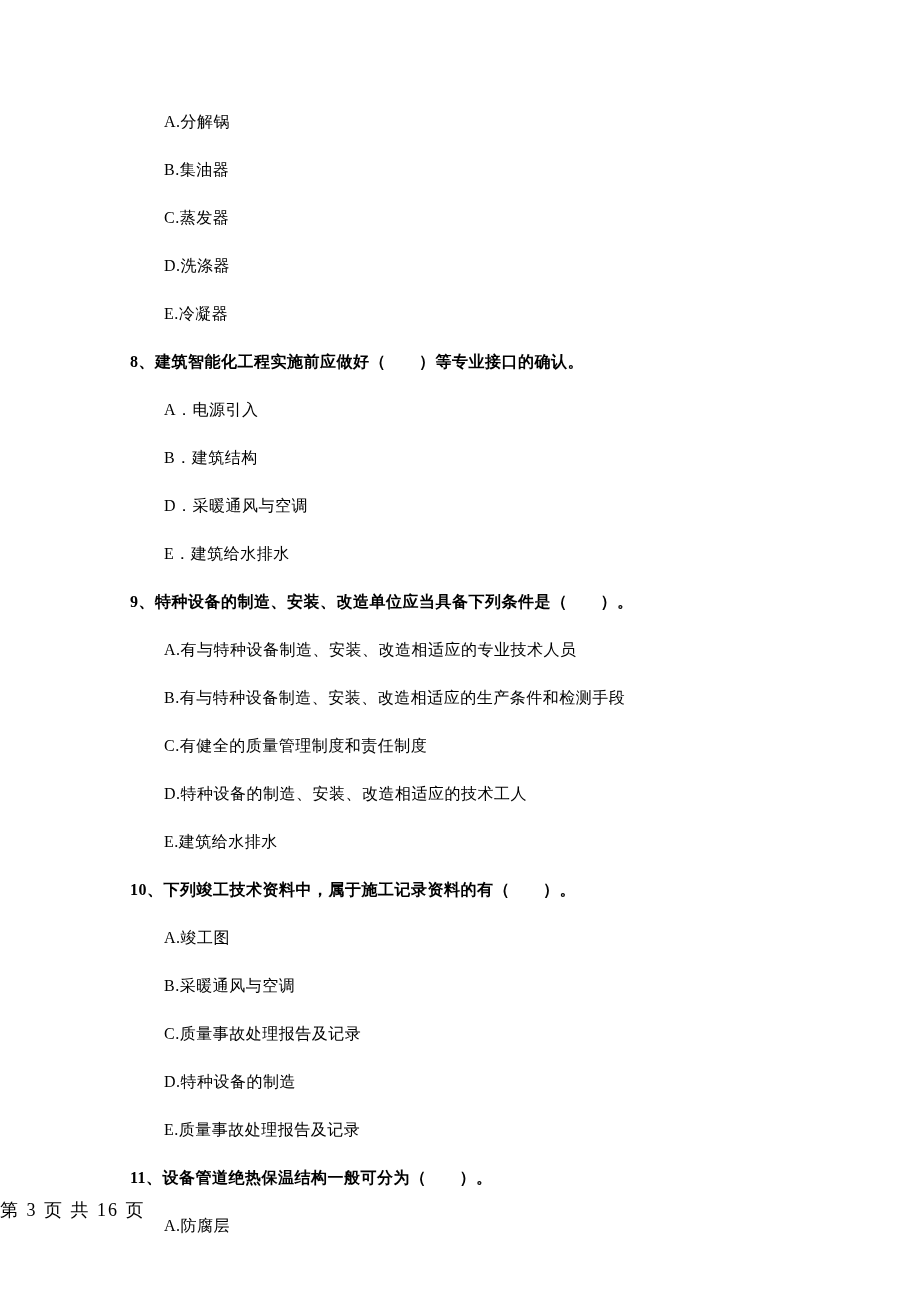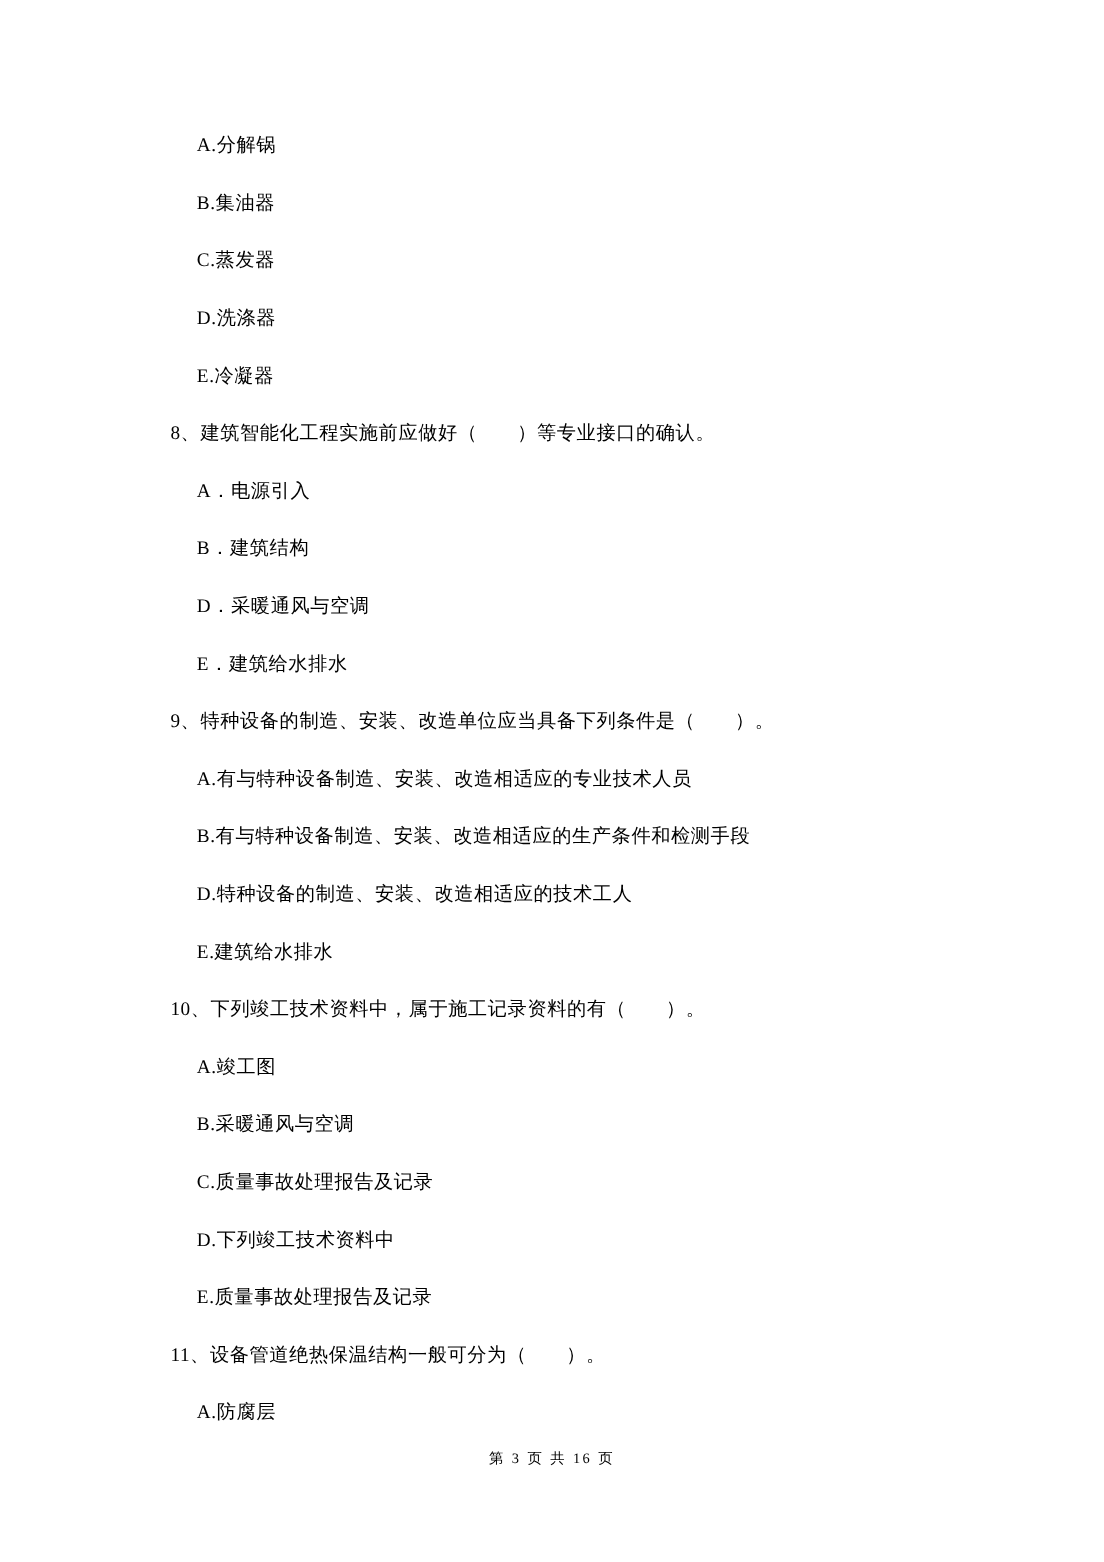--- a/index.html
+++ b/index.html
@@ -16,30 +16,31 @@
     min-height: 1302px;
     box-sizing: border-box;
     padding: 110px 130px 40px 130px;
     position: relative;
   }
   .option {
     margin: 0 0 24px 34px;
     letter-spacing: 0.5px;
   }
   .question {
-    margin: 0 0 24px 12px;
+    margin: 0 0 24px 0;
     letter-spacing: 0.5px;
+    font-weight: bold;
   }
   .footer {
     position: absolute;
     bottom: 78px;
     left: 0;
     width: 100%;
-    text-align: center;
-    font-size: 12px;
+    text-align: left;
+    font-size: 18px;
     letter-spacing: 2px;
   }
 </style>
 </head>
 <body>
 
 <div class="page">
 
   <div class="option">A.分解锅</div>
   <div class="option">B.集油器</div>
@@ -49,27 +50,28 @@
 
   <div class="question">8、建筑智能化工程实施前应做好（　　）等专业接口的确认。</div>
   <div class="option">A．电源引入</div>
   <div class="option">B．建筑结构</div>
   <div class="option">D．采暖通风与空调</div>
   <div class="option">E．建筑给水排水</div>
 
   <div class="question">9、特种设备的制造、安装、改造单位应当具备下列条件是（　　）。</div>
   <div class="option">A.有与特种设备制造、安装、改造相适应的专业技术人员</div>
   <div class="option">B.有与特种设备制造、安装、改造相适应的生产条件和检测手段</div>
+  <div class="option">C.有健全的质量管理制度和责任制度</div>
   <div class="option">D.特种设备的制造、安装、改造相适应的技术工人</div>
   <div class="option">E.建筑给水排水</div>
 
   <div class="question">10、下列竣工技术资料中，属于施工记录资料的有（　　）。</div>
   <div class="option">A.竣工图</div>
   <div class="option">B.采暖通风与空调</div>
   <div class="option">C.质量事故处理报告及记录</div>
-  <div class="option">D.下列竣工技术资料中</div>
+  <div class="option">D.特种设备的制造</div>
   <div class="option">E.质量事故处理报告及记录</div>
 
   <div class="question">11、设备管道绝热保温结构一般可分为（　　）。</div>
   <div class="option">A.防腐层</div>
 
   <div class="footer">第 3 页 共 16 页</div>
 </div>
 
 </body></html>

